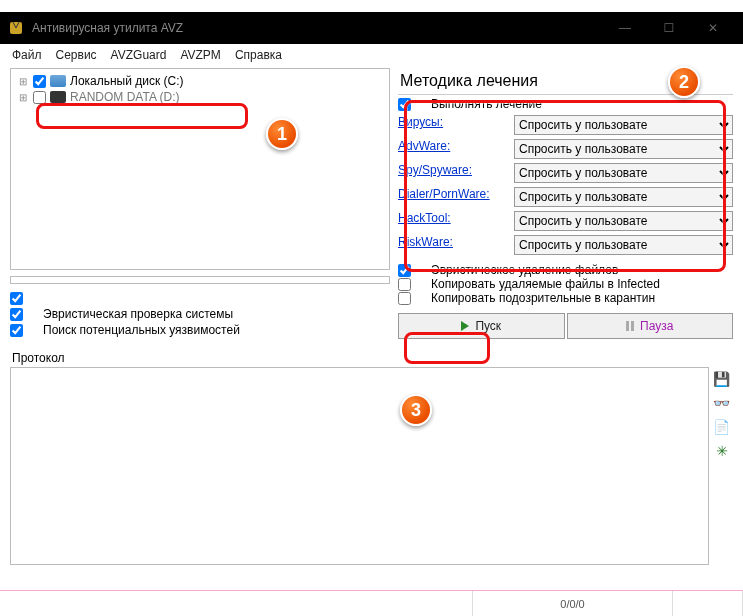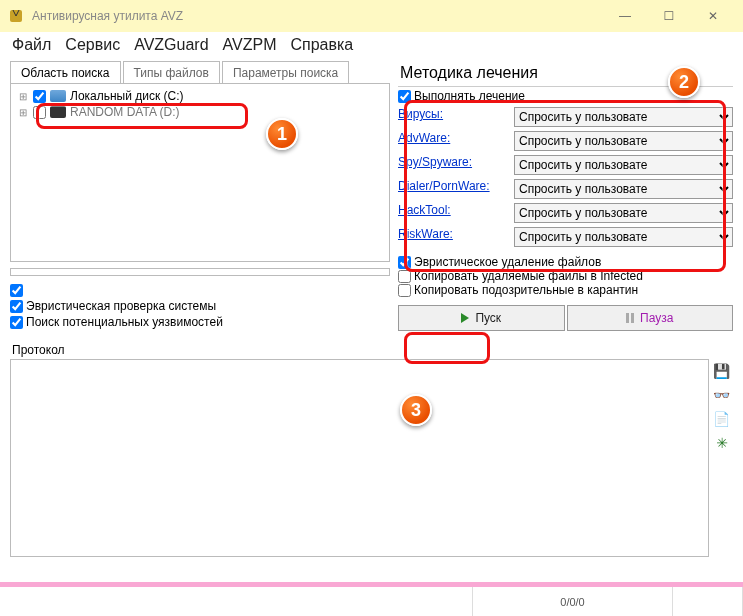--- a/index.html
+++ b/index.html
@@ -10,31 +10,32 @@
   width: 743px;
   height: 616px;
   overflow: hidden;
   position: relative;
 }
 .titlebar {
   height: 32px;
   display: flex;
   align-items: center;
   padding: 12px 8px;
-  background: #fef9c3;
+  background: #000000;
   color: #888;
+  margin-top: 12px;
 }
 .titlebar .icon { width: 16px; height: 16px; margin-right: 8px; }
 .titlebar .title { flex: 1; font-size: 12px; }
 .titlebar .win-btn { width: 44px; height: 30px; display: flex; align-items: center; justify-content: center; color: #666; }
 .menubar {
   display: flex;
   gap: 14px;
   padding: 4px 12px 6px 12px;
-  font-size: 16px;
+  font-size: 12px;
   color: #222;
 }
 .content { display: flex; padding: 0 10px 6px 10px; gap: 8px; }
 .left-col { width: 380px; display: flex; flex-direction: column; }
 .right-col { flex: 1; display: flex; flex-direction: column; }
 .tabs { display: flex; gap: 2px; position: relative; }
 .tab {
   border: 1px solid #bbb;
   border-bottom: none;
   padding: 4px 10px;
@@ -78,21 +79,21 @@
   pointer-events: none;
   z-index: 20;
 }
 .small-panel {
   border: 1px solid #bbb;
   background: #fff;
   height: 8px;
   margin-top: 6px;
 }
 .checklist { margin-top: 6px; display: flex; flex-direction: column; gap: 2px; padding: 2px 0; }
-.check-row { display: flex; align-items: center; gap: 3px; font-size: 12px; }
+.check-row { display: flex; align-items: center; gap: 20px; font-size: 12px; }
 .check-row input { width: 13px; height: 13px; }
 .section-label { font-size: 16px; padding: 4px 2px 2px 2px; }
 .hr { border: none; border-top: 1px solid #ccc; margin: 2px 0; }
 .treat-row { display: flex; gap: 6px; font-size: 12px; height: 24px; }
 .treat-row .link { color: #0033cc; text-decoration: underline; min-width: 110px; }
 .treat-row select {
   flex: 1;
   font-size: 12px;
   border: 1px solid #999;
   background: #f4f4f4;
@@ -124,22 +125,22 @@
   border: 1px solid #bbb;
   background: #fff;
   height: 198px;
   position: relative;
 }
 .side-icons { width: 22px; display: flex; flex-direction: column; gap: 8px; padding-top: 4px; align-items: center; }
 .side-icons .sic { width: 16px; height: 16px; display: flex; align-items: center; justify-content: center; font-size: 14px; }
 .statusbar {
   position: absolute;
   bottom: 0; left: 0; right: 0;
-  height: 34px;
-  border-top: 5px solid #f9a8d4;
+  height: 26px;
+  border-top: 1px solid #f9a8d4;
   display: flex;
   align-items: center;
   font-size: 11px;
   color: #555;
 }
 .statusbar .seg { border-right: 1px solid #ddd; height: 100%; display: flex; align-items: center; padding: 0 8px; }
 .statusbar .seg.grow { flex: 1; }
 </style>
 </head>
 <body>
@@ -159,25 +160,20 @@
   <span>Файл</span>
   <span>Сервис</span>
   <span>AVZGuard</span>
   <span>AVZPM</span>
   <span>Справка</span>
 </div>
 
 <div class="content">
 
   <div class="left-col">
-    <div class="tabs">
-      <div class="tab">Область поиска</div>
-      <div class="tab inactive">Типы файлов</div>
-      <div class="tab inactive">Параметры поиска</div>
-    </div>
     <div class="panel tree-panel" style="position:relative;">
       <div class="tree-item">
         <span class="expander">⊞</span>
         <input type="checkbox" class="chk" checked="" style="">
         <span class="disk-icon"></span>
         <span>Локальный диск (C:)</span>
       </div>
       <div class="tree-item">
         <span class="expander">⊞</span>
         <input type="checkbox" class="chk" style="">

